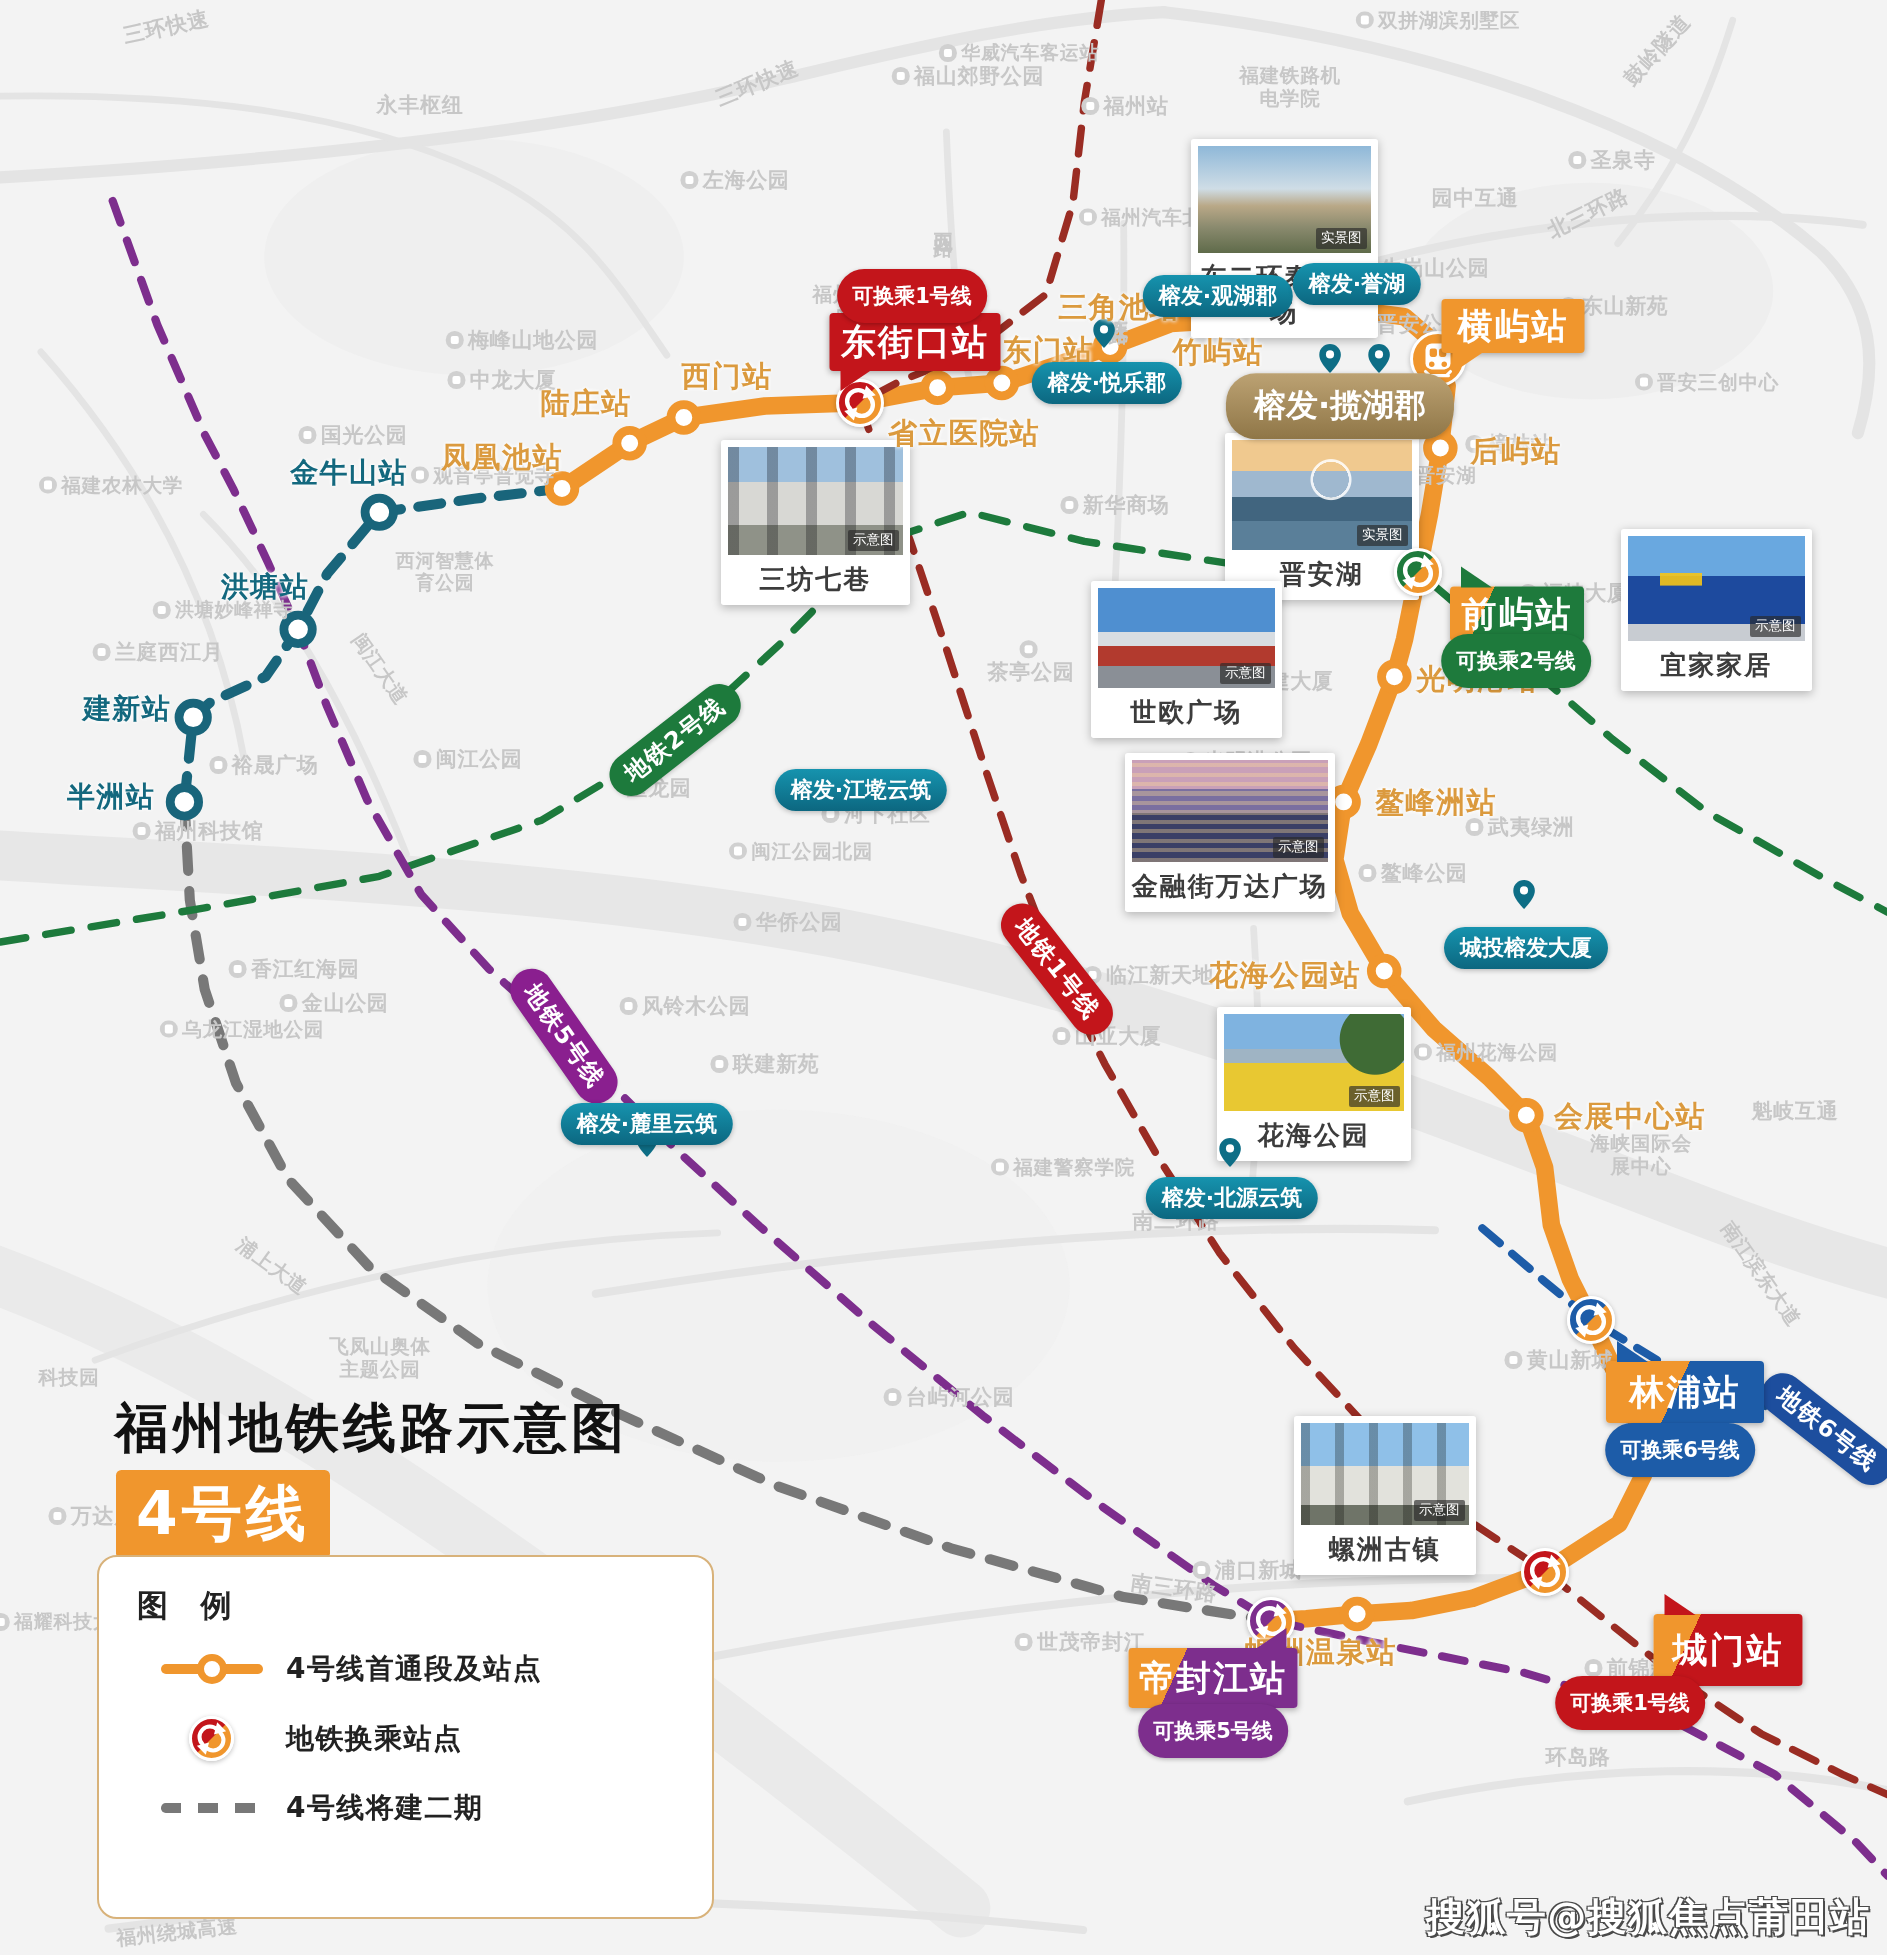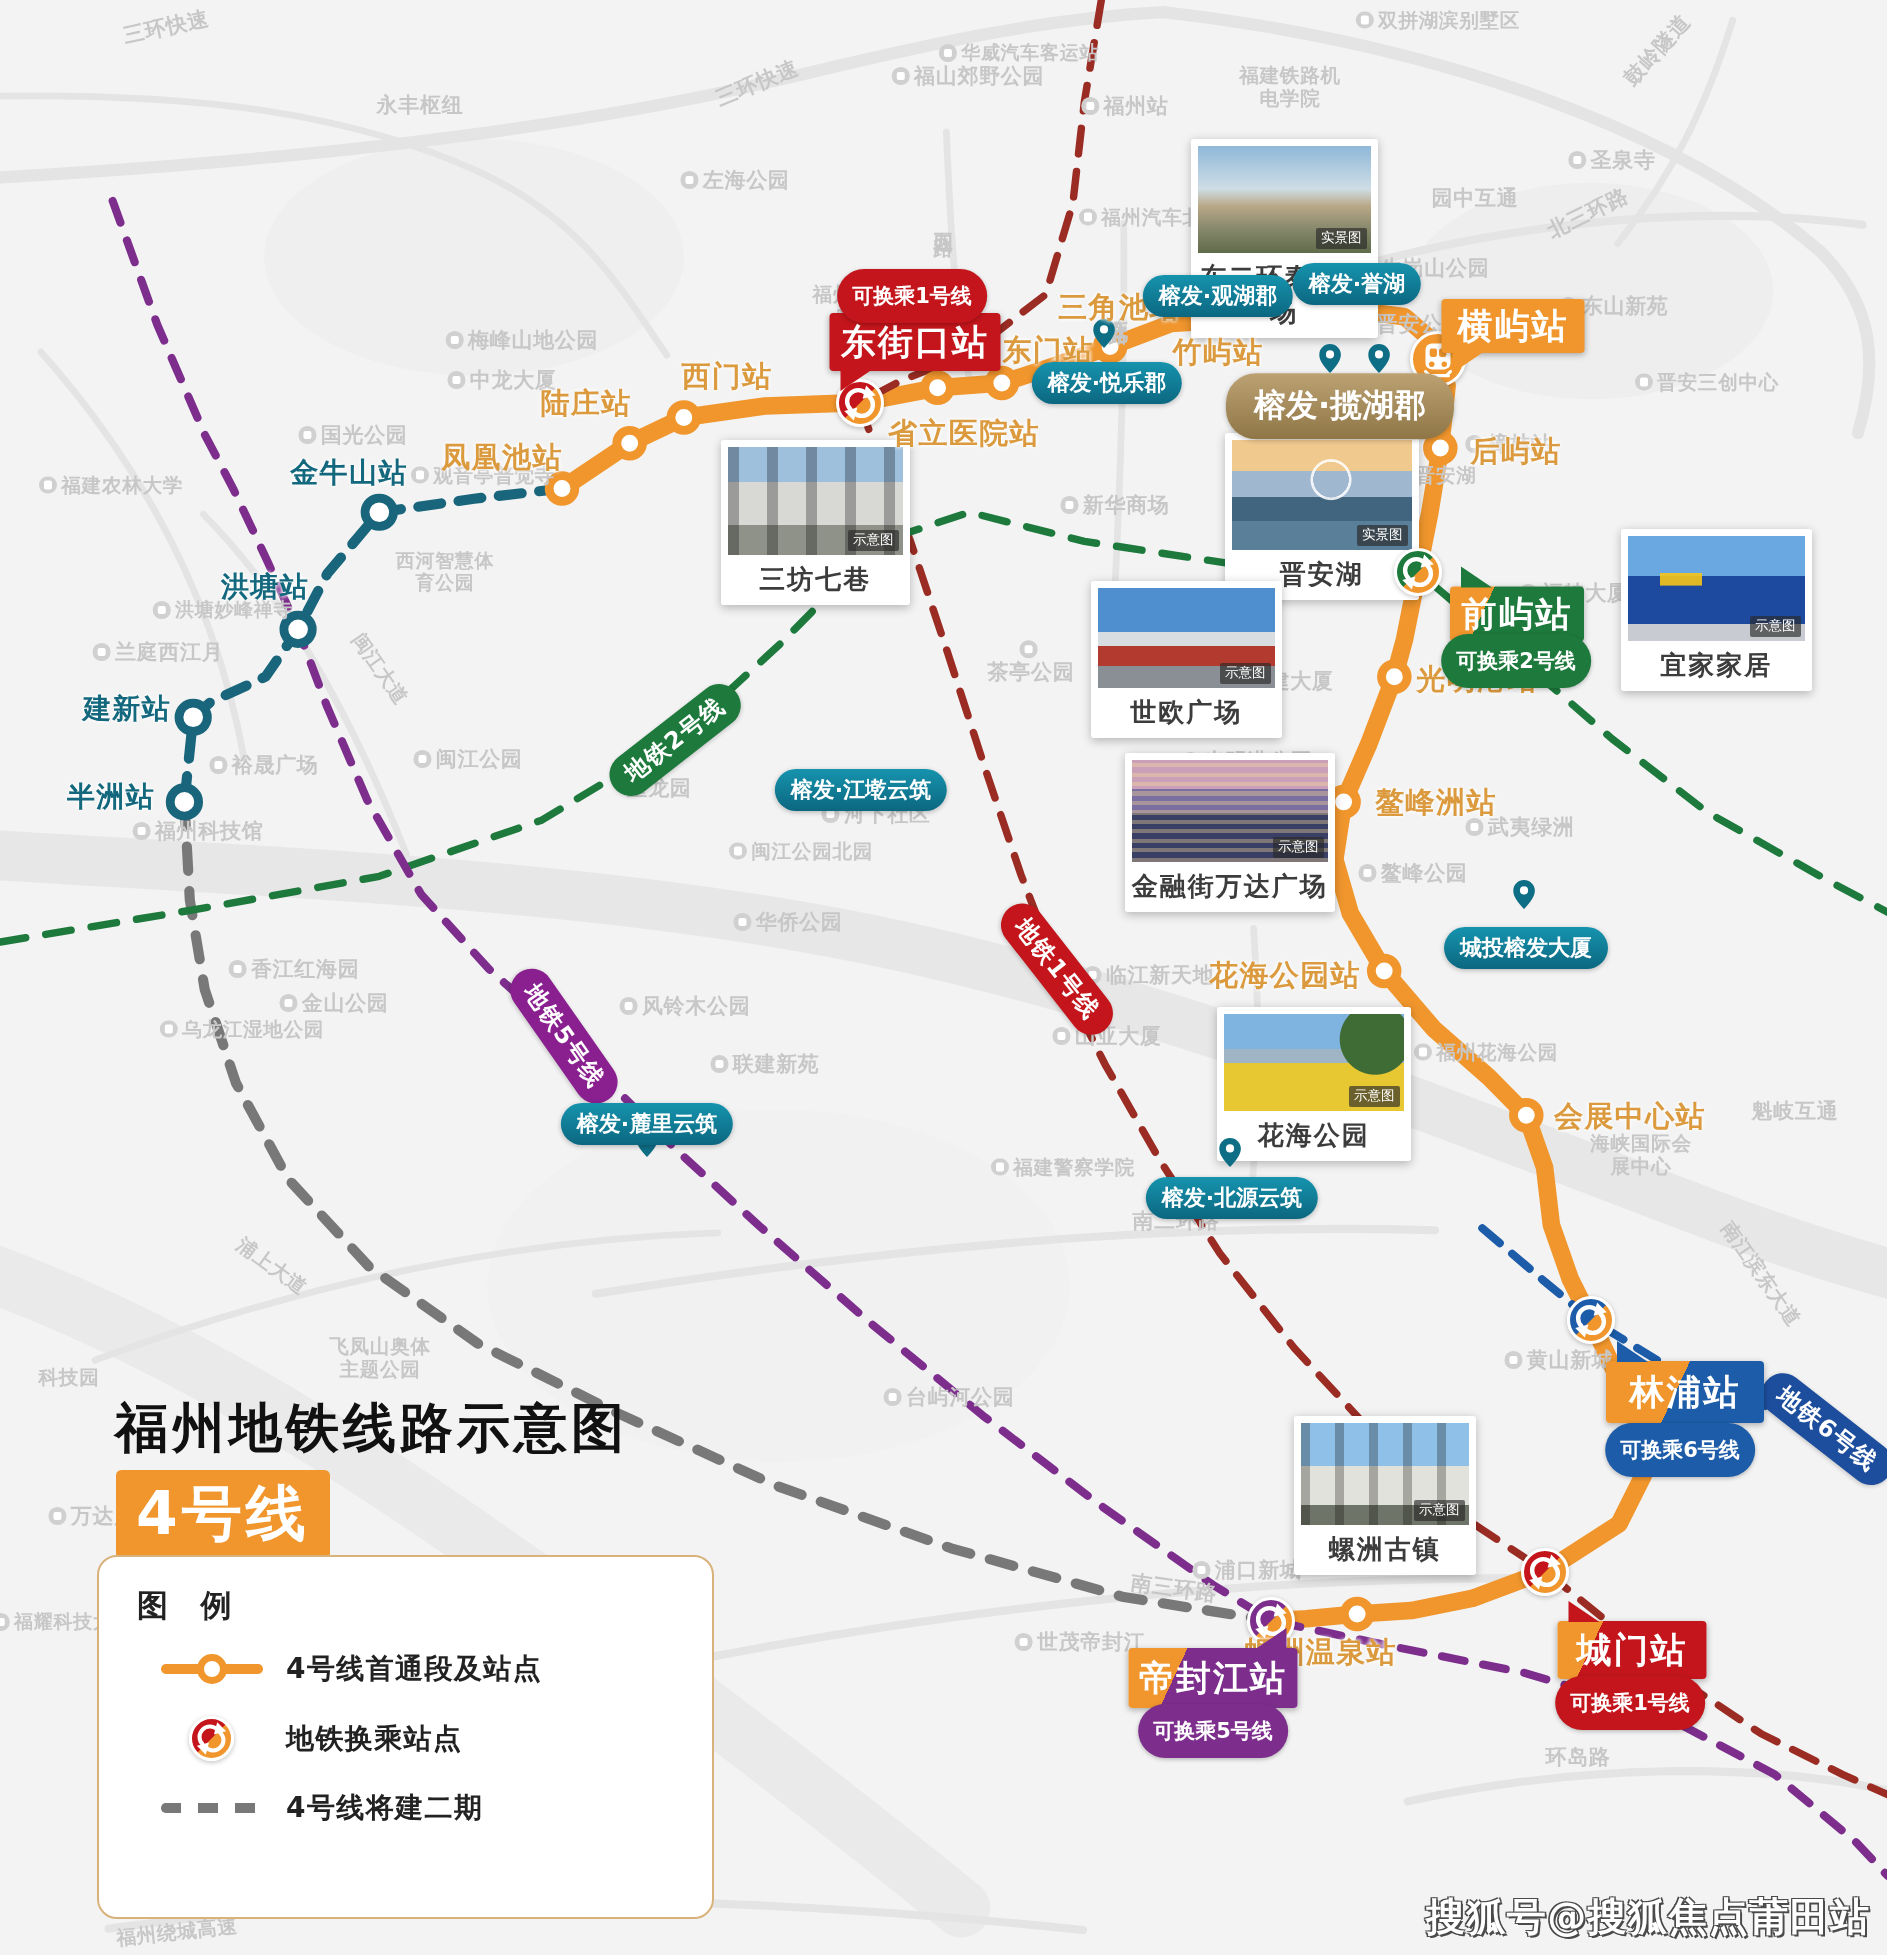--- a/index.html
+++ b/index.html
@@ -258,21 +258,21 @@
         <path d="M14 40 L34 40 M12 36 L16 40 M36 36 L32 40" stroke="#fff" stroke-width="3" stroke-linecap="round"></path>
       </svg>
     </div>
     <div class="callout" style="left: 915px; top: 342px; width: 171px; height: 58px; background: rgb(195, 21, 27);">东街口站<div class="pt" style="left: 10.8px; bottom: -20px; border-top: 21.7px solid rgb(195, 21, 27); border-right: 31px solid transparent;"></div></div>
     <div class="pill" style="left: 912px; top: 296px; background: rgb(195, 21, 27);">可换乘1号线</div>
     <div class="callout" style="left: 1513px; top: 326px; width: 143px; height: 54px; background: rgb(240, 150, 45);">横屿站<div class="pt" style="left: 10.8px; bottom: -20px; border-top: 21.7px solid rgb(240, 150, 45); border-right: 31px solid transparent;"></div></div>
     <div class="callout" style="left: 1517px; top: 614px; width: 134px; height: 55px; background: linear-gradient(115deg, rgb(240, 150, 45) 0px, rgb(240, 150, 45) 28%, rgb(30, 122, 60) 28%, rgb(30, 122, 60) 100%);">前屿站<div class="pt" style="left: 10.8px; top: -20px; border-bottom: 21.7px solid rgb(30, 122, 60); border-right: 31px solid transparent;"></div></div>
     <div class="pill" style="left: 1516px; top: 661px; background: rgb(30, 122, 60);">可换乘2号线</div>
     <div class="callout" style="left: 1685px; top: 1392px; width: 158px; height: 62px; background: linear-gradient(115deg, rgb(240, 150, 45) 0px, rgb(240, 150, 45) 45%, rgb(29, 92, 168) 45%, rgb(29, 92, 168) 100%);">林浦站<div class="pt" style="left: 10.8px; top: -20px; border-bottom: 21.7px solid rgb(29, 92, 168); border-right: 31px solid transparent;"></div></div>
     <div class="pill" style="left: 1680px; top: 1450px; background: rgb(29, 92, 168);">可换乘6号线</div>
-    <div class="callout" style="left: 1632px; top: 1650px; width: 149px; height: 58px; background: linear-gradient(115deg, rgb(240, 150, 45) 0px, rgb(240, 150, 45) 26%, rgb(195, 21, 27) 26%, rgb(195, 21, 27) 100%);">城门站<div class="pt" style="left: 10.8px; top: -20px; border-bottom: 21.7px solid rgb(195, 21, 27); border-right: 31px solid transparent;"></div></div>
+    <div class="callout" style="left: 1728px; top: 1650px; width: 149px; height: 72px; background: linear-gradient(115deg, rgb(240, 150, 45) 0px, rgb(240, 150, 45) 26%, rgb(195, 21, 27) 26%, rgb(195, 21, 27) 100%);">城门站<div class="pt" style="left: 10.8px; top: -20px; border-bottom: 21.7px solid rgb(195, 21, 27); border-right: 31px solid transparent;"></div></div>
     <div class="pill" style="left: 1630px; top: 1703px; background: rgb(195, 21, 27);">可换乘1号线</div>
     <div class="callout" style="left: 1213px; top: 1678px; width: 169px; height: 60px; background: linear-gradient(115deg, rgb(240, 150, 45) 0px, rgb(240, 150, 45) 30%, rgb(125, 46, 141) 30%, rgb(125, 46, 141) 100%);">帝封江站<div class="pt" style="right: 10.8px; top: -20px; border-bottom: 21.7px solid rgb(125, 46, 141); border-left: 31px solid transparent;"></div></div>
     <div class="pill" style="left: 1213px; top: 1731px; background: rgb(125, 46, 141);">可换乘5号线</div>
     <div class="linebadge" style="left: 675px; top: 740px; background: rgb(29, 122, 60); transform: translate(-50%, -50%) rotate(-38deg);">地铁2号线</div>
     <div class="linebadge" style="left: 564px; top: 1036px; background: rgb(138, 31, 143); transform: translate(-50%, -50%) rotate(55deg);">地铁5号线</div>
     <div class="linebadge" style="left: 1057px; top: 969px; background: rgb(195, 21, 27); transform: translate(-50%, -50%) rotate(52deg);">地铁1号线</div>
     <div class="linebadge" style="left: 1827px; top: 1429px; background: rgb(29, 78, 158); transform: translate(-50%, -50%) rotate(38deg);">地铁6号线</div>
     <div class="prop teal" style="left: 1218px; top: 296px;">榕发·观湖郡</div>
     <div class="prop teal" style="left: 1357px; top: 284px;">榕发·誉湖</div>
     <div class="prop teal" style="left: 1107px; top: 383px;">榕发·悦乐郡</div>

